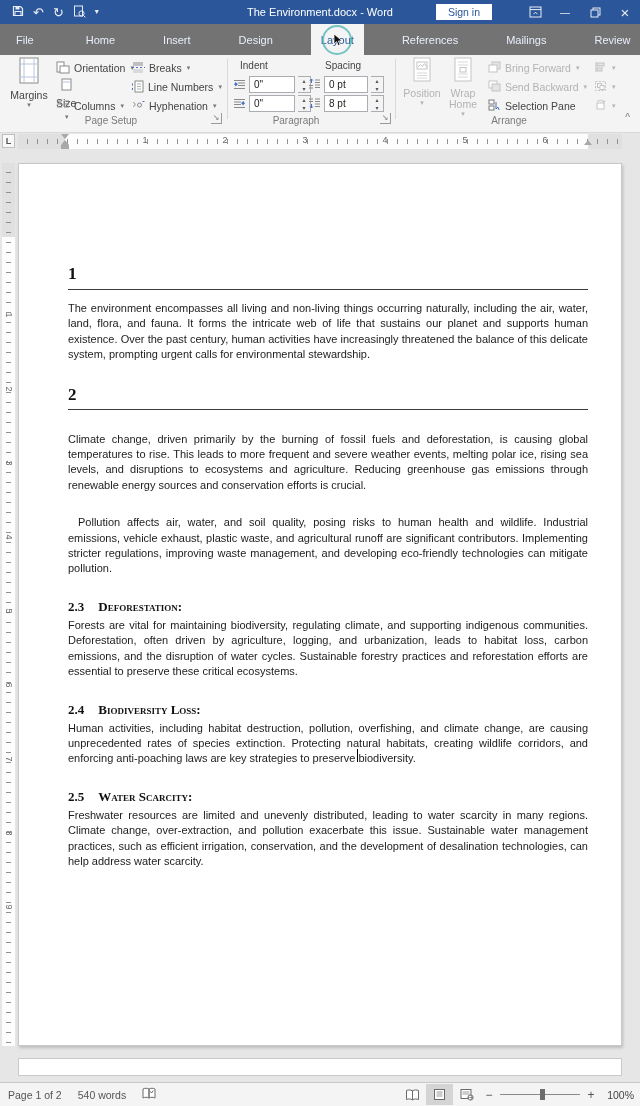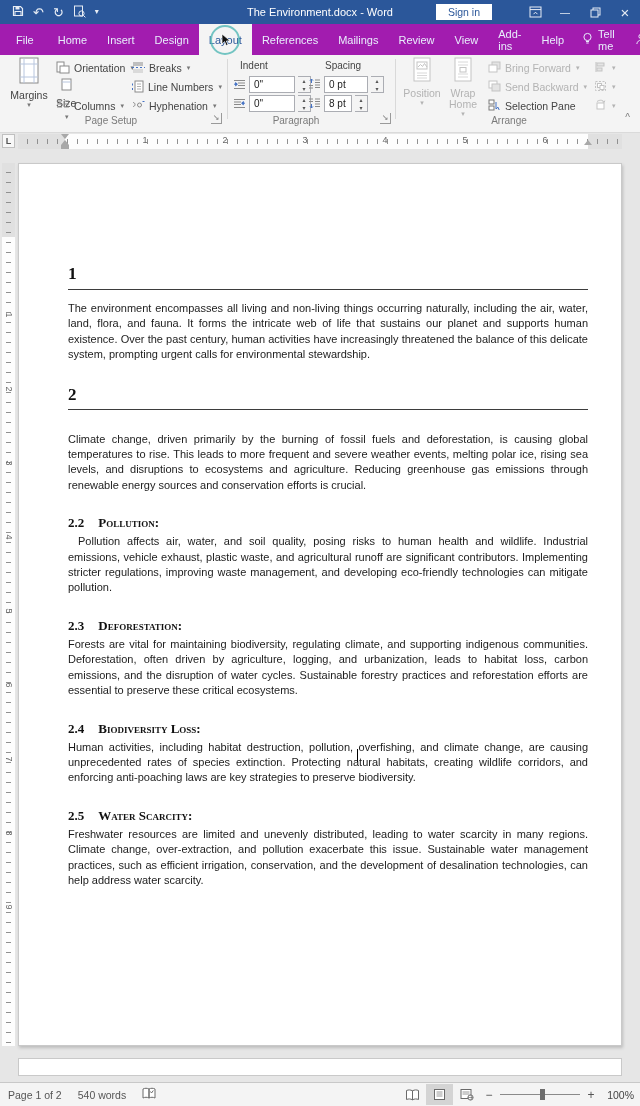--- a/index.html
+++ b/index.html
@@ -9,21 +9,21 @@
   
   .titlebar { height:24px; background:#2b579a; color:#fff; display:flex; align-items:center; position:relative; flex:0 0 auto; }
   .qat { display:flex; align-items:center; gap:9px; padding-left:12px; }
   .qat .qicon { font-size:13px; line-height:1; color:#e8edf5; cursor:default; }
   .doc-title { position:absolute; left:0; right:0; text-align:center; font-size:11px; color:#fff; pointer-events:none; }
   .win-right { margin-left:auto; display:flex; align-items:center; gap:0; }
   .signin-btn { background:#fff; color:#2b579a; font-size:10.5px; padding:2px 12px; margin-right:28px; border:none; }
   .winbtn { width:30px; height:24px; display:flex; align-items:center; justify-content:center; color:#e8edf5; font-size:12px; }
 
   
-  .tabrow { height:31px; background:#a21caf; display:flex; align-items:stretch; color:#e8eefc; font-size:11px; flex:0 0 auto; }
+  .tabrow { height:31px; background:#737373; display:flex; align-items:stretch; color:#e8eefc; font-size:11px; flex:0 0 auto;gap:28px; }
   .tab { display:flex; align-items:center; padding:0 10px; position:relative; }
   .tab.first { padding:0 14px; margin-left:2px; }
   .tab.active { background:#f4f4f4; color:#2b579a; }
   .tabrow-right { margin-left:auto; display:flex; align-items:center; gap:4px; padding-right:10px; }
   .tellme, .sharebox { display:flex; align-items:center; gap:5px; padding:0 8px; font-size:11px; }
   .click-ring { position:absolute; left:50%; top:50%; width:30px; height:30px; margin:-15px 0 0 -15px; border:2px solid rgba(72,180,178,.75); border-radius:50%; pointer-events:none; }
   .cursor-arrow { position:absolute; left:50%; top:50%; margin:-7px 0 0 -4px; pointer-events:none; }
 
   
   .ribbon { height:72px; background:#f4f4f4; position:relative; color:#444; flex:0 0 auto; }
@@ -266,21 +266,21 @@
           <span>▴</span>
           <span>▾</span>
         </span>
     </div>
     <div class="spinrow" style="left:308px; top:40px;">
       <span><svg width="13" height="12" viewBox="0 0 13 12">
             <path d="M3.5 11V7M2 9.4L3.5 11 5 9.4" fill="none" stroke="#4472c4"></path>
             <path d="M7 2h5M7 4.5h5M7 7h5M7 9.5h5" stroke="#8a8a8a"></path>
             <path d="M1 2h4M1 4.5h4" stroke="#8a8a8a"></path>
           </svg></span>
-      <span class="spinbox" style="width:28px;">8 pt</span>
+      <span class="spinbox" style="width:44px;">8 pt</span>
       <span class="spinner">
           <span>▴</span>
           <span>▾</span>
         </span>
     </div>
     <div class="group-label" style="left:221px; width:150px;text-align:center;">Paragraph</div>
     <div class="launcher" style="left:380px;">↘</div>
     <div class="vsep" style="left:395px;"></div>
 
     <div class="bigbtn disabled" style="left:403px; width:38px;">
@@ -404,24 +404,20 @@
 
       <div class="doc-h2">
         <span class="num">2</span>
       </div>
 
       <div>
         <p class="doc-p">Climate change, driven primarily by the burning of fossil fuels and deforestation, is causing global temperatures to rise. This leads to more frequent and severe weather events, melting polar ice, rising sea levels, and disruptions to ecosystems and agriculture. Reducing greenhouse gas emissions through renewable energy sources and conservation efforts is crucial.</p>
       </div>
 
       <div>
-        <div class="doc-h3">
-          <span class="num">2.2</span>
-          <span>Pollution:</span>
-        </div>
         <p class="doc-p findent">Pollution affects air, water, and soil quality, posing risks to human health and wildlife. Industrial emissions, vehicle exhaust, plastic waste, and agricultural runoff are significant contributors. Implementing stricter regulations, improving waste management, and developing eco-friendly technologies can mitigate pollution.</p>
       </div>
 
       <div>
         <div class="doc-h3">
           <span class="num">2.3</span>
           <span>Deforestation:</span>
         </div>
         <p class="doc-p">Forests are vital for maintaining biodiversity, regulating climate, and supporting indigenous communities. Deforestation, often driven by agriculture, logging, and urbanization, leads to habitat loss, carbon emissions, and the disruption of water cycles. Sustainable forestry practices and reforestation efforts are essential to preserve these critical ecosystems.</p>
       </div>

